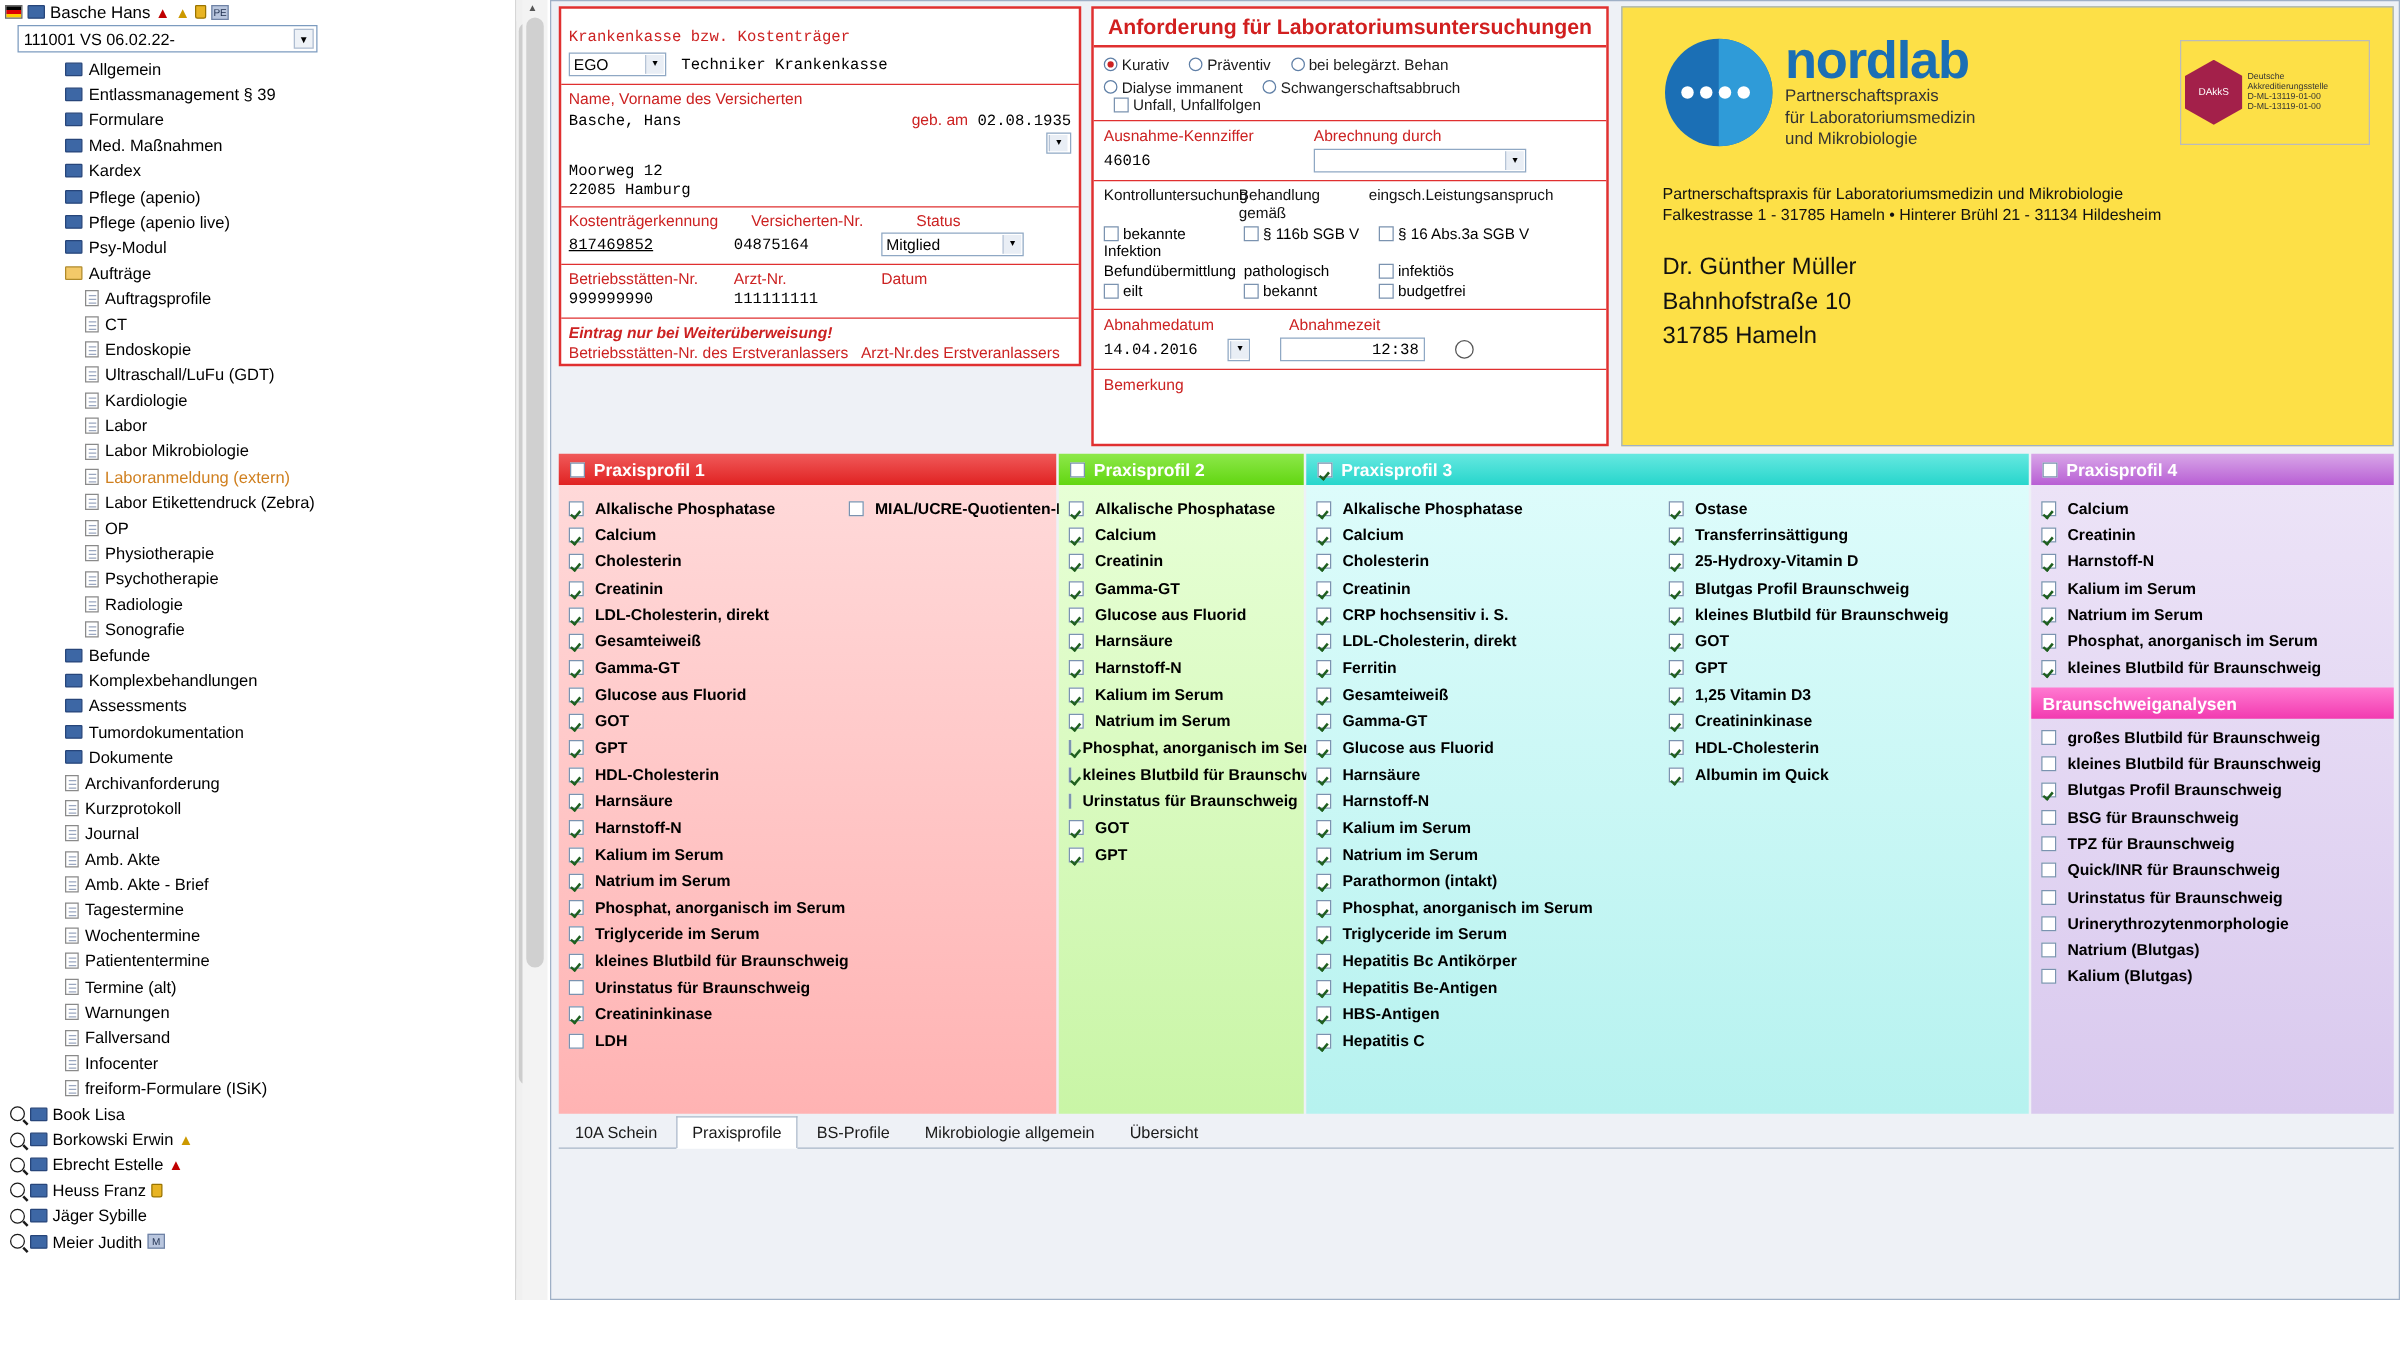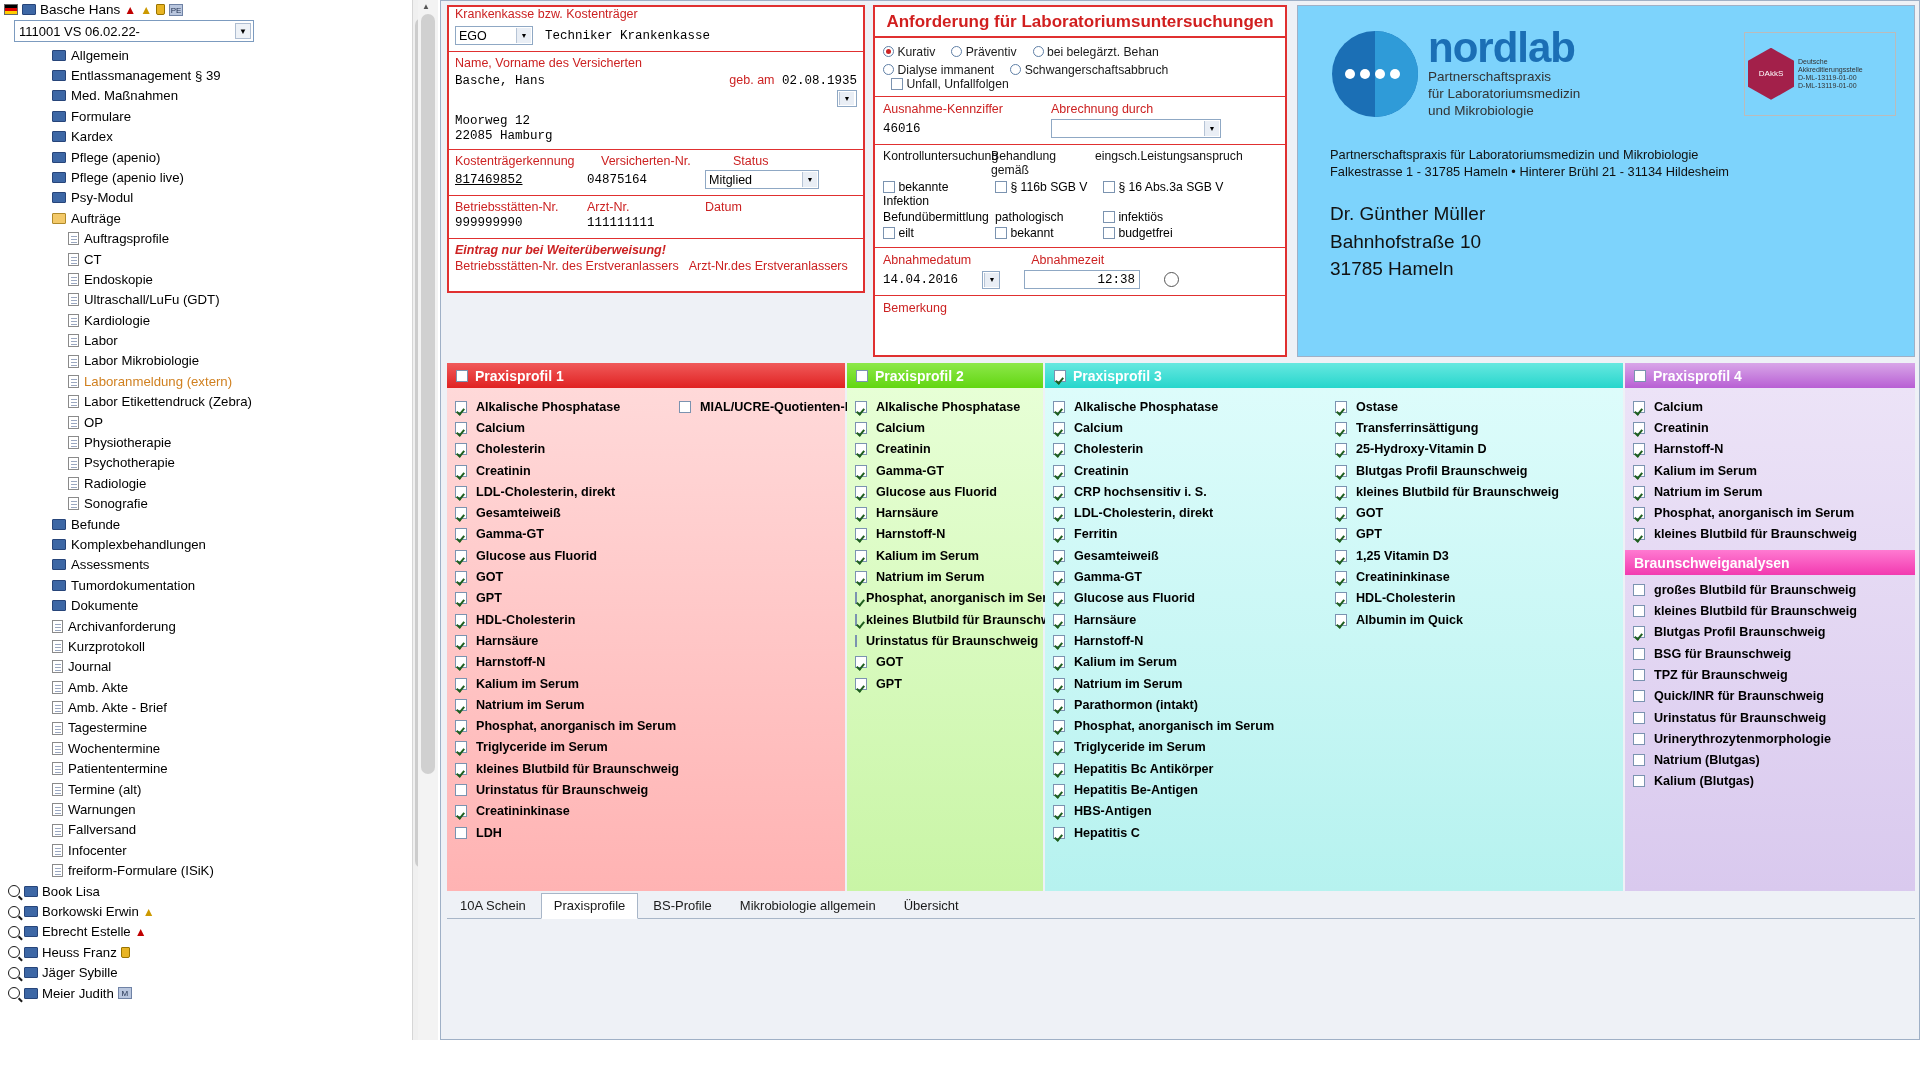--- a/index.html
+++ b/index.html
@@ -157,21 +157,21 @@
   }
   .cbx.on:after{
     content:"";position:absolute;left:2px;top:5px;width:3px;height:6px;
     border-right:2px solid #1f5f1f;border-bottom:2px solid #1f5f1f;
     transform:rotate(40deg);
   }
   .anf-row { font-size:12.2px; color:#1a1a1a; }
 
   .logo-box {
     position:absolute; left:856px; top:4px; width:618px; height:352px;
-    border:1px solid #9fb0c6; background:#7dd3fc;
+    border:1px solid #9fb0c6; background:#fde047;
   }
   .nordlab-logo { display:flex; align-items:center; gap:10px; }
   .nl-mark {
     width:86px;height:86px;border-radius:50%;background:#1b6fb5;position:relative;overflow:hidden;
   }
   .nl-mark:before{
     content:"";position:absolute;right:0;top:0;width:43px;height:86px;background:#2f9bd8;
   }
   .nl-dots{position:absolute;left:13px;top:38px;display:flex;gap:5px;}
   .nl-dots i{width:10px;height:10px;background:#fff;border-radius:50%;display:block;}
@@ -269,25 +269,25 @@
         <li class="tree-row ind1">
           <span class="folder-blue"></span>
           <span class="lbl">Allgemein</span>
         </li>
         <li class="tree-row ind1">
           <span class="folder-blue"></span>
           <span class="lbl">Entlassmanagement § 39</span>
         </li>
         <li class="tree-row ind1">
           <span class="folder-blue"></span>
+          <span class="lbl">Formulare</span>
+        </li>
+        <li class="tree-row ind1">
+          <span class="folder-blue"></span>
           <span class="lbl">Med. Maßnahmen</span>
-        </li>
-        <li class="tree-row ind1">
-          <span class="folder-blue"></span>
-          <span class="lbl">Formulare</span>
         </li>
         <li class="tree-row ind1">
           <span class="folder-blue"></span>
           <span class="lbl">Kardex</span>
         </li>
         <li class="tree-row ind1">
           <span class="folder-blue"></span>
           <span class="lbl">Pflege (apenio)</span>
         </li>
         <li class="tree-row ind1">
@@ -479,21 +479,21 @@
   <div id="main-sb">
     <div class="up">▲</div>
     <div class="thumb"></div>
   </div>
 
   <div id="main">
 
     <div class="forms-row">
 
       <div class="kk-box">
-        <div style="padding:0 0 3px 6px;" class="lbl-red">Krankenkasse bzw. Kostenträger</div>
+        <div style="padding:16px 0 3px 6px;font-family:Liberation Mono, monospace;" class="lbl-red">Krankenkasse bzw. Kostenträger</div>
         <div style="padding:2px 0 6px 6px; display:flex; align-items:center; gap:12px;">
           <span class="sel" style="width:78px;">
             <span>EGO</span>
             <span class="arw">▼</span>
           </span>
           <span class="mono">Techniker  Krankenkasse</span>
         </div>
         <div class="hr"></div>
         <div style="padding:4px 0 2px 6px;" class="lbl-red">Name, Vorname des Versicherten</div>
         <div style="padding:1px 6px 2px 6px; display:flex; justify-content:space-between; align-items:baseline;">

